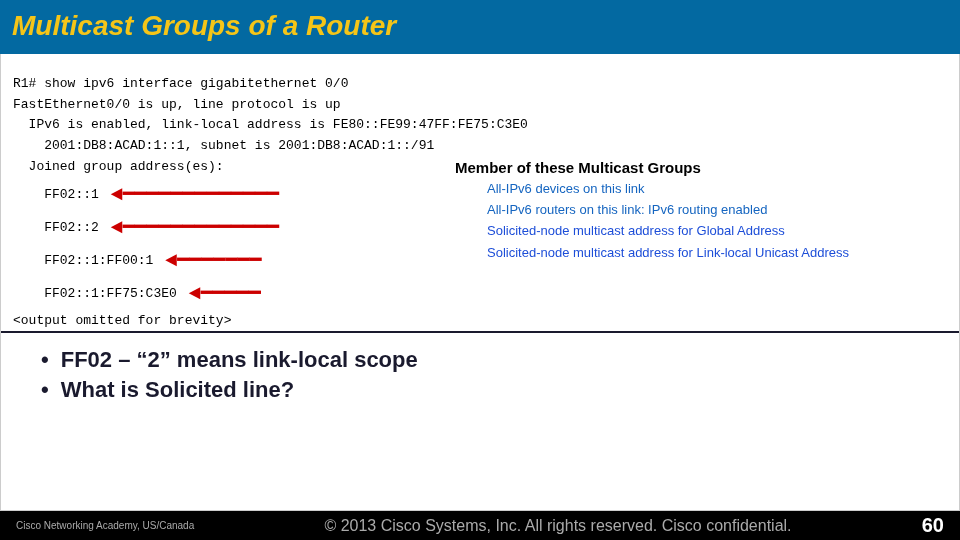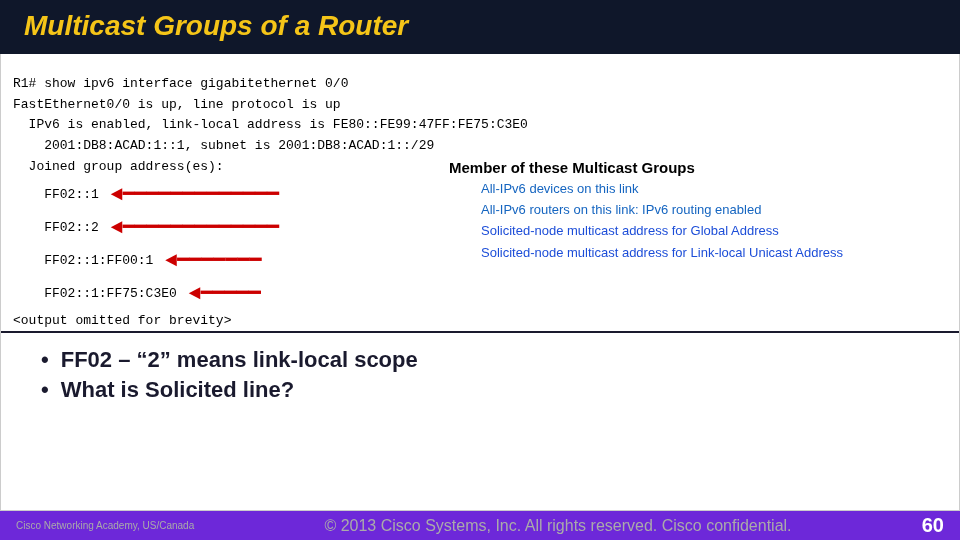--- a/index.html
+++ b/index.html
@@ -12,22 +12,22 @@
     }
 
     .slide {
       width: 960px;
       height: 540px;
       display: flex;
       flex-direction: column;
     }
 
     .title-bar {
-      background: #0f172a;
-      padding: 10px 20px 12px 24px;
+      background: #0369a1;
+      padding: 10px 20px 12px 12px;
     }
 
     .title-text {
       color: #f5c518;
       font-size: 28px;
       font-weight: bold;
       font-style: italic;
       font-family: Arial, sans-serif;
     }
 
@@ -63,21 +63,21 @@
       display: flex;
       align-items: center;
     }
 
     .bullet-dot {
       margin-right: 12px;
       font-size: 22px;
     }
 
     .footer {
-      background: #6d28d9;
+      background: #000000;
       display: flex;
       justify-content: space-between;
       padding: 3px 16px;
       align-items: center;
     }
 
     .footer-left {
       color: #aaa;
       font-size: 10px;
     }
@@ -106,20 +106,21 @@
       font-family: 'Courier New', Courier, monospace;
       font-size: 13px;
       line-height: 1.58;
       color: #000;
     }
 
     .two-col {
       display: flex;
       flex-direction: row;
       padding: 0 12px 0 12px;
+      gap: 6px;
     }
 
     .two-col .left {
       width: 430px;
       font-family: 'Courier New', Courier, monospace;
       font-size: 13px;
       line-height: 1.65;
     }
 
     .two-col .right {
@@ -150,21 +151,21 @@
   <div class="title-bar">
     <span class="title-text">Multicast Groups of a Router</span>
   </div>
 
   <div class="content-area">
 
     <div class="code-block">
       <div class="code-line">R1# show ipv6 interface gigabitethernet 0/0</div>
       <div class="code-line">FastEthernet0/0 is up, line protocol is up</div>
       <div class="code-line">  IPv6 is enabled, link-local address is FE80::FE99:47FF:FE75:C3E0</div>
-      <div class="code-line">    2001:DB8:ACAD:1::1, subnet is 2001:DB8:ACAD:1::/29</div>
+      <div class="code-line">    2001:DB8:ACAD:1::1, subnet is 2001:DB8:ACAD:1::/91</div>
     </div>
 
     <div class="two-col">
       <div class="left">
         <div class="code-line">  Joined group address(es):</div>
         <div class="code-line">    FF02::1 <span class="red-arrow">◄━━━━━━━━━━━━━</span></div>
         <div class="code-line">    FF02::2 <span class="red-arrow">◄━━━━━━━━━━━━━</span></div>
         <div class="code-line">    FF02::1:FF00:1 <span class="red-arrow">◄━━━━━━━</span></div>
         <div class="code-line">    FF02::1:FF75:C3E0 <span class="red-arrow">◄━━━━━</span></div>
         <div class="code-line">&lt;output omitted for brevity&gt;</div>

